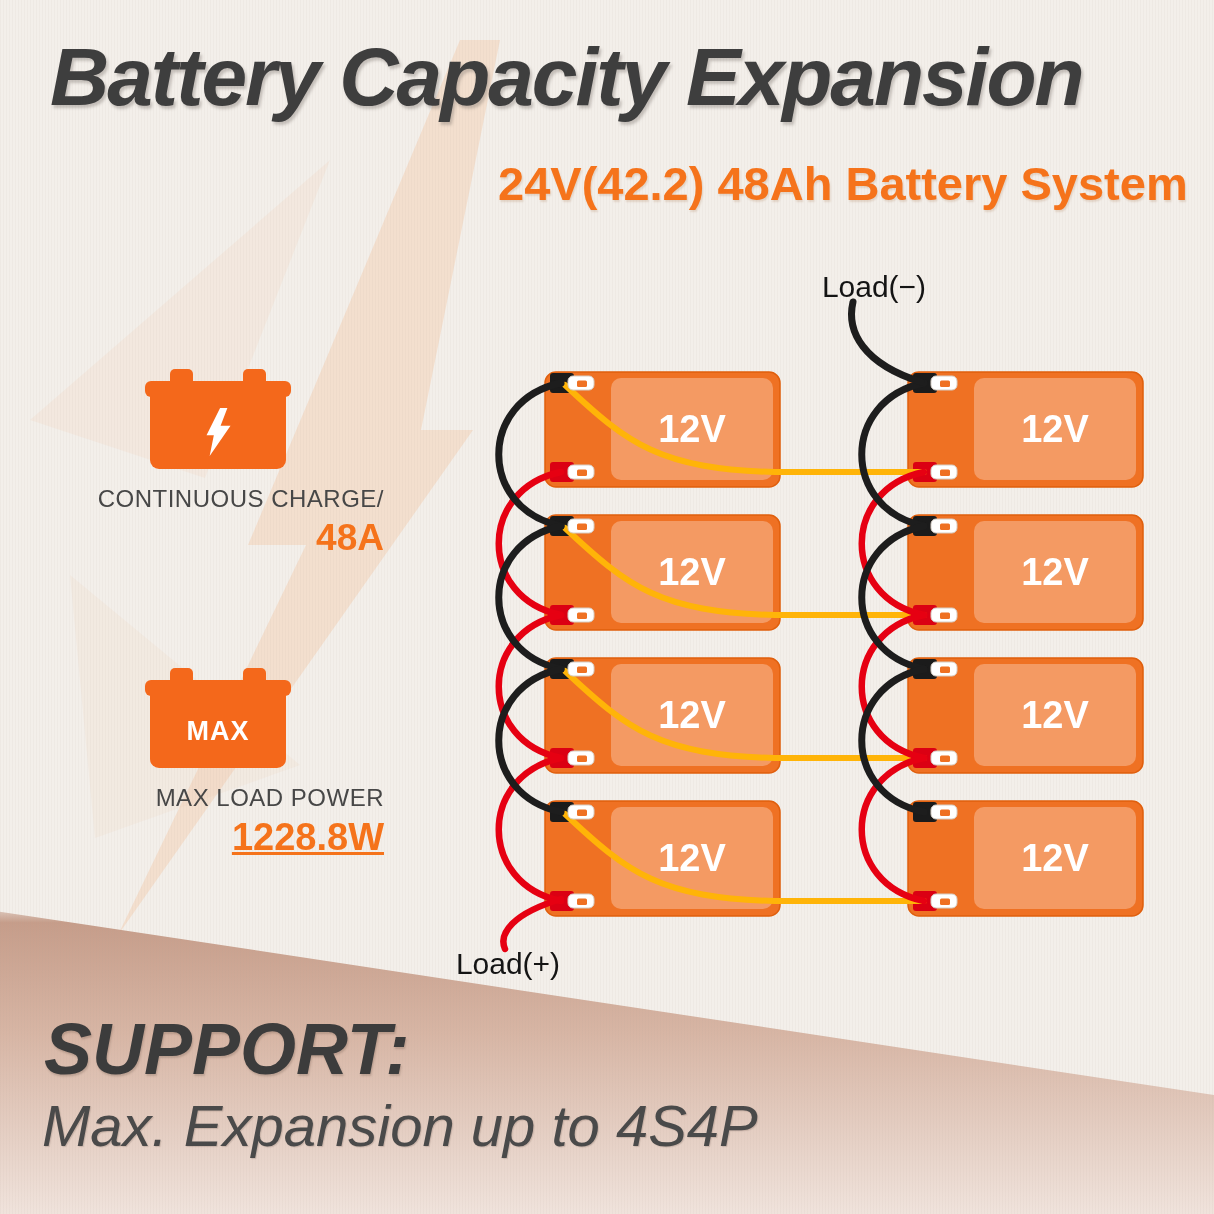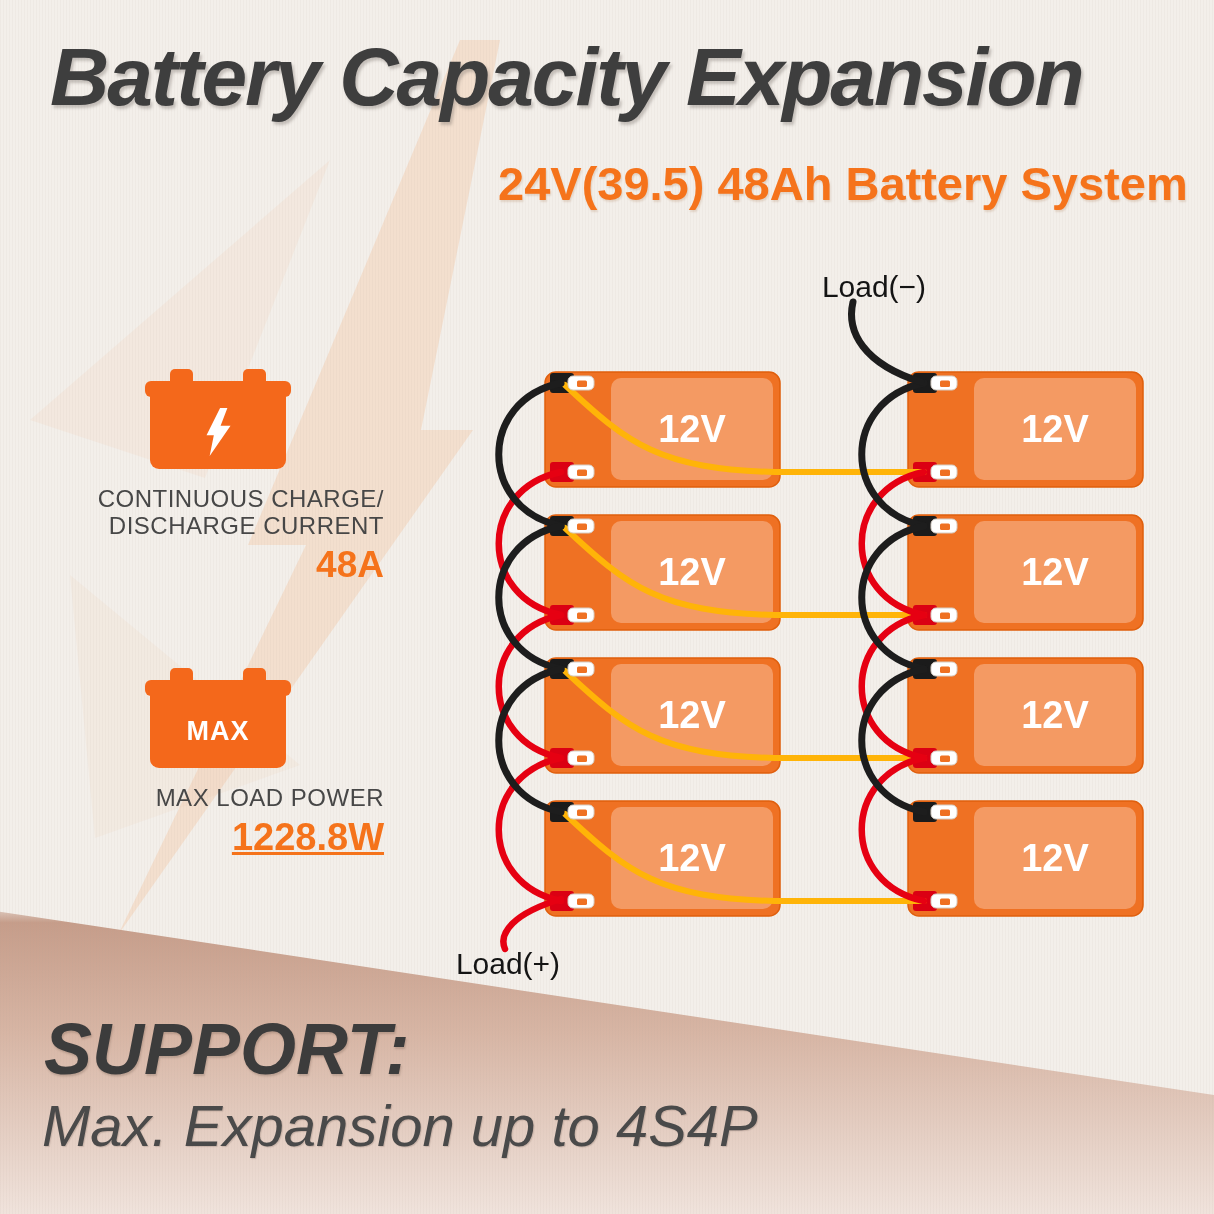--- a/index.html
+++ b/index.html
@@ -72,36 +72,35 @@
 <svg class="decor-svg" width="1214" height="1214" aria-hidden="true">
   <path d="M 460 40 L 500 40 L 421 430 L 473 430 L 118 935 L 306 545 L 248 545 Z" fill="#f2c9a7" opacity="0.42"></path>
   <path d="M 30 420 L 330 160 L 205 478 Z" fill="#f2c9a7" opacity="0.16"></path>
   <path d="M 70 575 L 300 765 L 95 838 Z" fill="#f2c9a7" opacity="0.12"></path>
 </svg>
 
 <div class="tan-wedge"></div>
 <div class="texture"></div>
 
 <div class="page-title">Battery Capacity Expansion</div>
-<div class="page-subtitle">24V(39.5) 48Ah Battery System</div>
+<div class="page-subtitle">24V(42.2) 48Ah Battery System</div>
 
 <div class="spec" style="top:353px;">
   <div class="bat-icon">
     <div class="bump b1"></div>
     <div class="bump b2"></div>
     <div class="cap"></div>
     <div class="bodyx">
       <svg width="30" height="48" viewBox="0 0 24 46">
         <path d="M14 0 L1 26 L8 26 L4 46 L24 17 L14.5 17 L21 0 Z" fill="#ffffff"></path>
       </svg>
     </div>
   </div>
   <div class="spec-label">
     <div>CONTINUOUS CHARGE/</div>
-    <div>DISCHARGE CURRENT</div>
   </div>
   <div class="spec-value">48A</div>
 </div>
 
 <div class="spec" style="top:652px;">
   <div class="bat-icon">
     <div class="bump b1"></div>
     <div class="bump b2"></div>
     <div class="cap"></div>
     <div class="bodyx">

